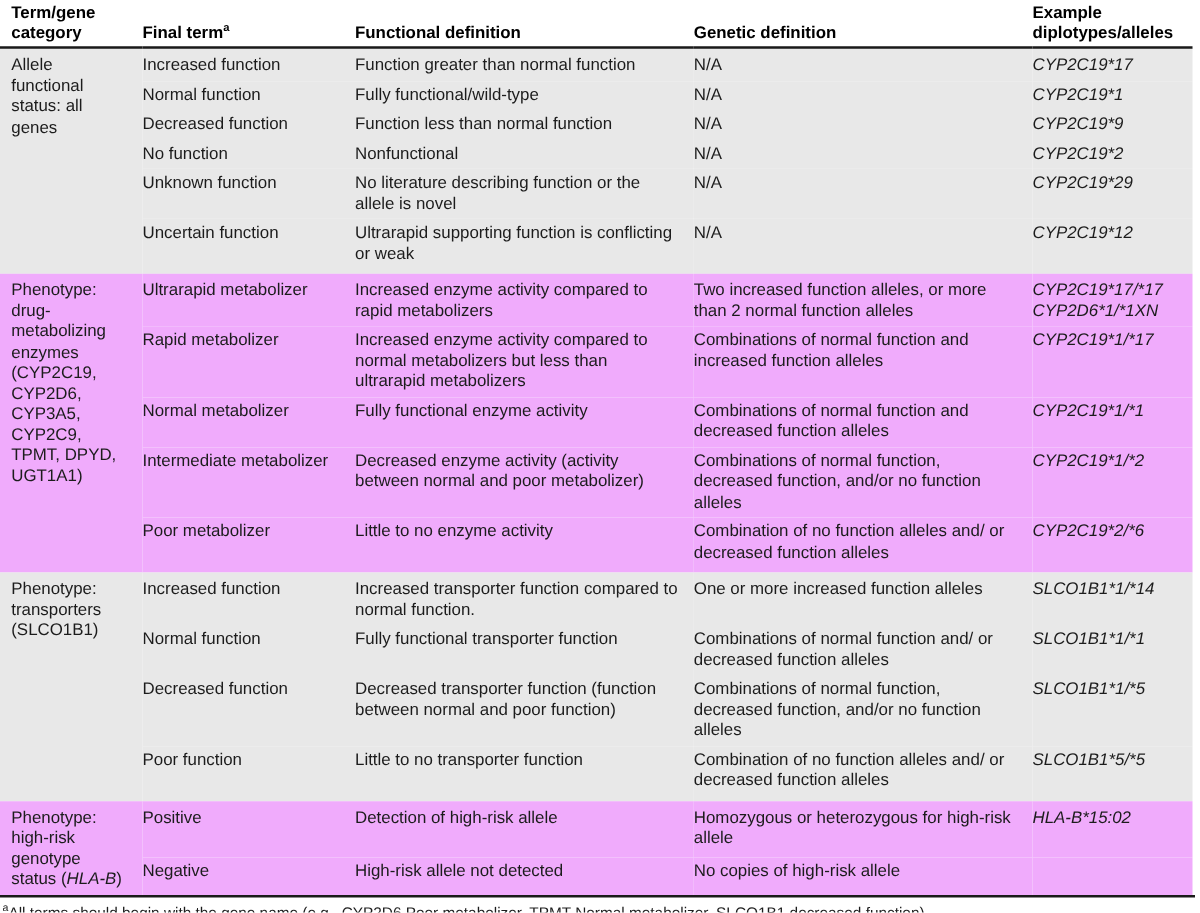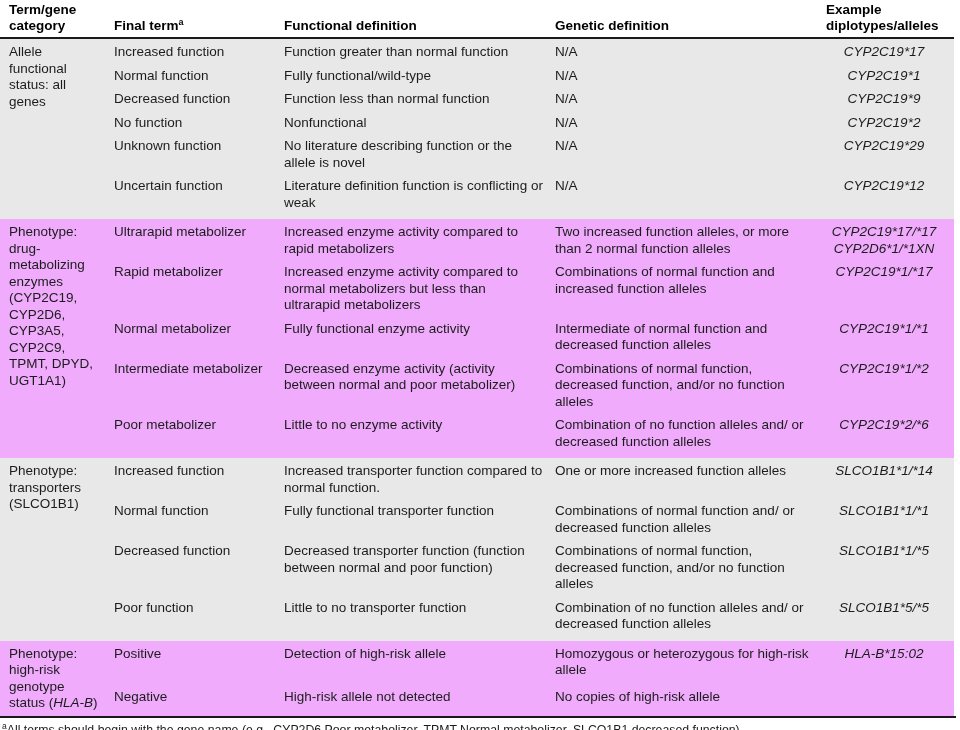--- a/index.html
+++ b/index.html
@@ -43,21 +43,21 @@
   td {
     vertical-align: top;
     line-height: 16.5px;
     padding: 3px 12px 4px 0;
   }
   td.cat { padding-left: 9px; }
   tbody.band-gray { background: #e8e8e8; }
   tbody.band-white { background: #f0abfc; }
   tbody tr:first-child td { padding-top: 5px; }
   tbody tr:last-child td { padding-bottom: 8px; }
-  td.ex, .italic { font-style: italic; text-align: center; }
+  td.ex, .italic { font-style: italic; }
   .footnote {
     width: 954px;
     border-top: 2px solid #1a1a1a;
     margin-top: 0;
     padding: 5px 0 0 2px;
     font-size: 12.3px;
     line-height: 15px;
     color: #1c1c1c;
   }
   .footnote sup {
@@ -113,21 +113,21 @@
       <td class="ex">CYP2C19*2</td>
     </tr>
     <tr>
       <td>Unknown function</td>
       <td>No literature describing function or the allele is novel</td>
       <td>N/A</td>
       <td class="ex">CYP2C19*29</td>
     </tr>
     <tr>
       <td>Uncertain function</td>
-      <td>Literature definition function is conflicting or weak</td>
+      <td>Ultrarapid supporting function is conflicting or weak</td>
       <td>N/A</td>
       <td class="ex">CYP2C19*12</td>
     </tr>
   </tbody>
 
   <tbody class="band-white">
     <tr>
       <td class="cat" rowspan="5">Phenotype: drug-metabolizing enzymes (CYP2C19, CYP2D6, CYP3A5, CYP2C9, TPMT, DPYD, UGT1A1)</td>
       <td>Ultrarapid metabolizer</td>
       <td>Increased enzyme activity compared to rapid metabolizers</td>
@@ -139,21 +139,21 @@
     </tr>
     <tr>
       <td>Rapid metabolizer</td>
       <td>Increased enzyme activity compared to normal metabolizers but less than ultrarapid metabolizers</td>
       <td>Combinations of normal function and increased function alleles</td>
       <td class="ex">CYP2C19*1/*17</td>
     </tr>
     <tr>
       <td>Normal metabolizer</td>
       <td>Fully functional enzyme activity</td>
-      <td>Intermediate of normal function and decreased function alleles</td>
+      <td>Combinations of normal function and decreased function alleles</td>
       <td class="ex">CYP2C19*1/*1</td>
     </tr>
     <tr>
       <td>Intermediate metabolizer</td>
       <td>Decreased enzyme activity (activity between normal and poor metabolizer)</td>
       <td>Combinations of normal function, decreased function, and/or no function alleles</td>
       <td class="ex">CYP2C19*1/*2</td>
     </tr>
     <tr>
       <td>Poor metabolizer</td>

